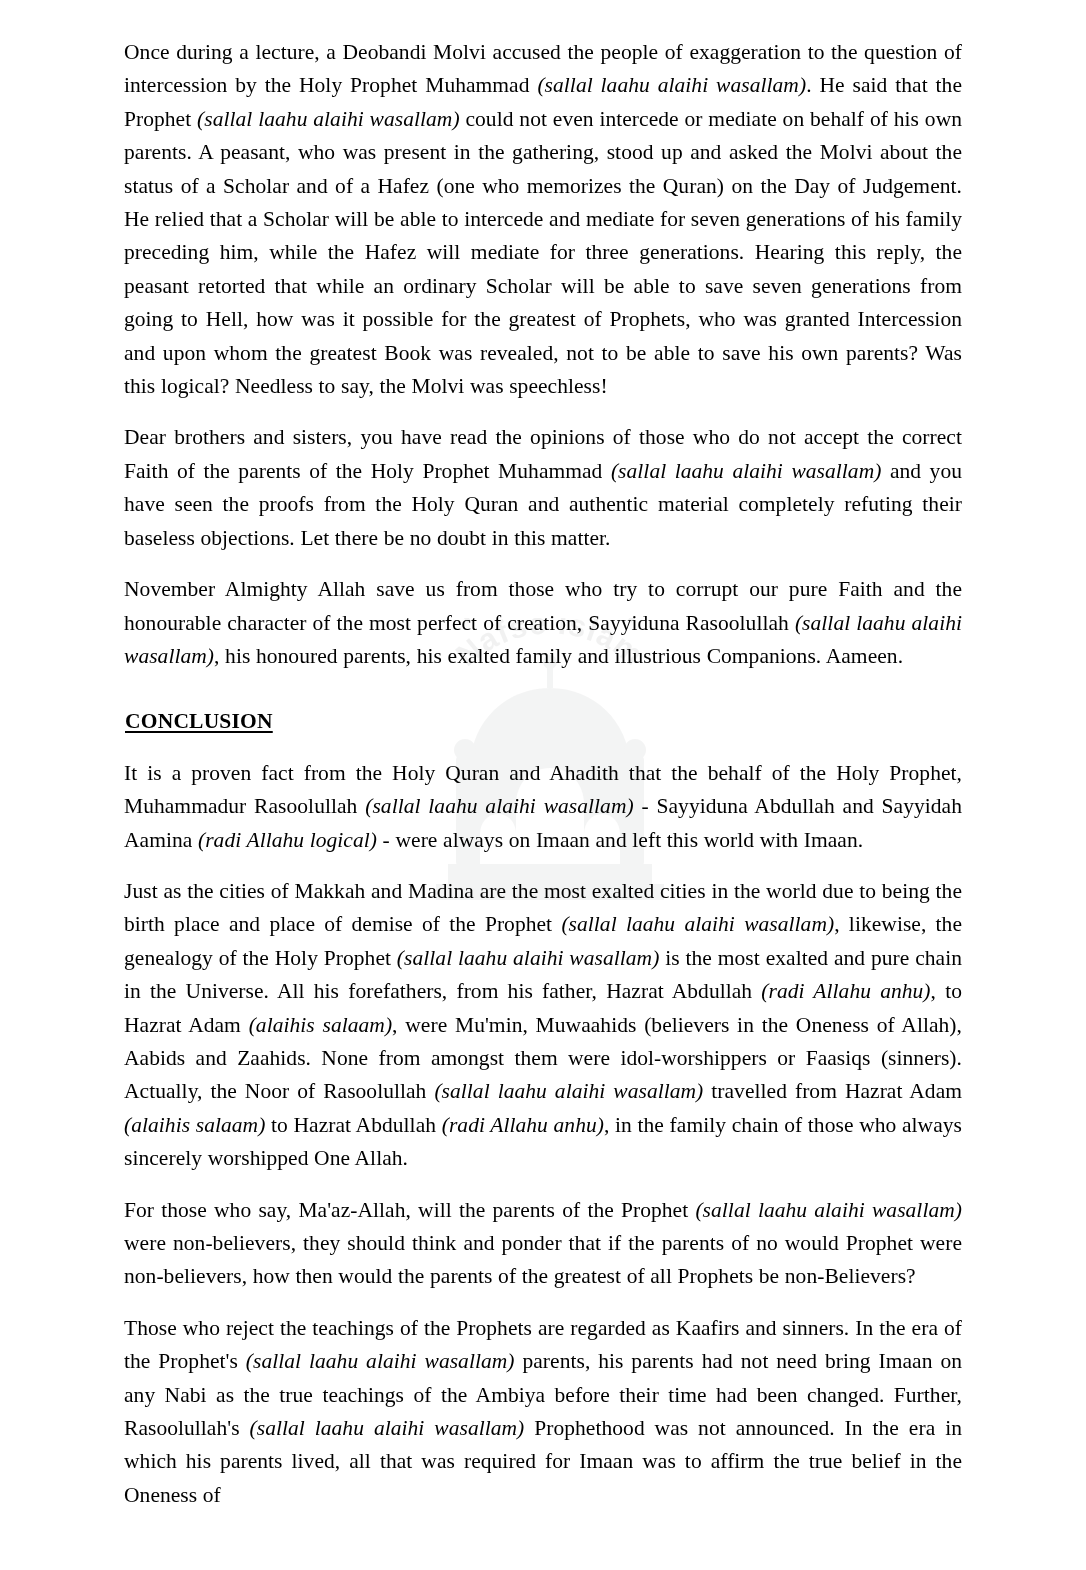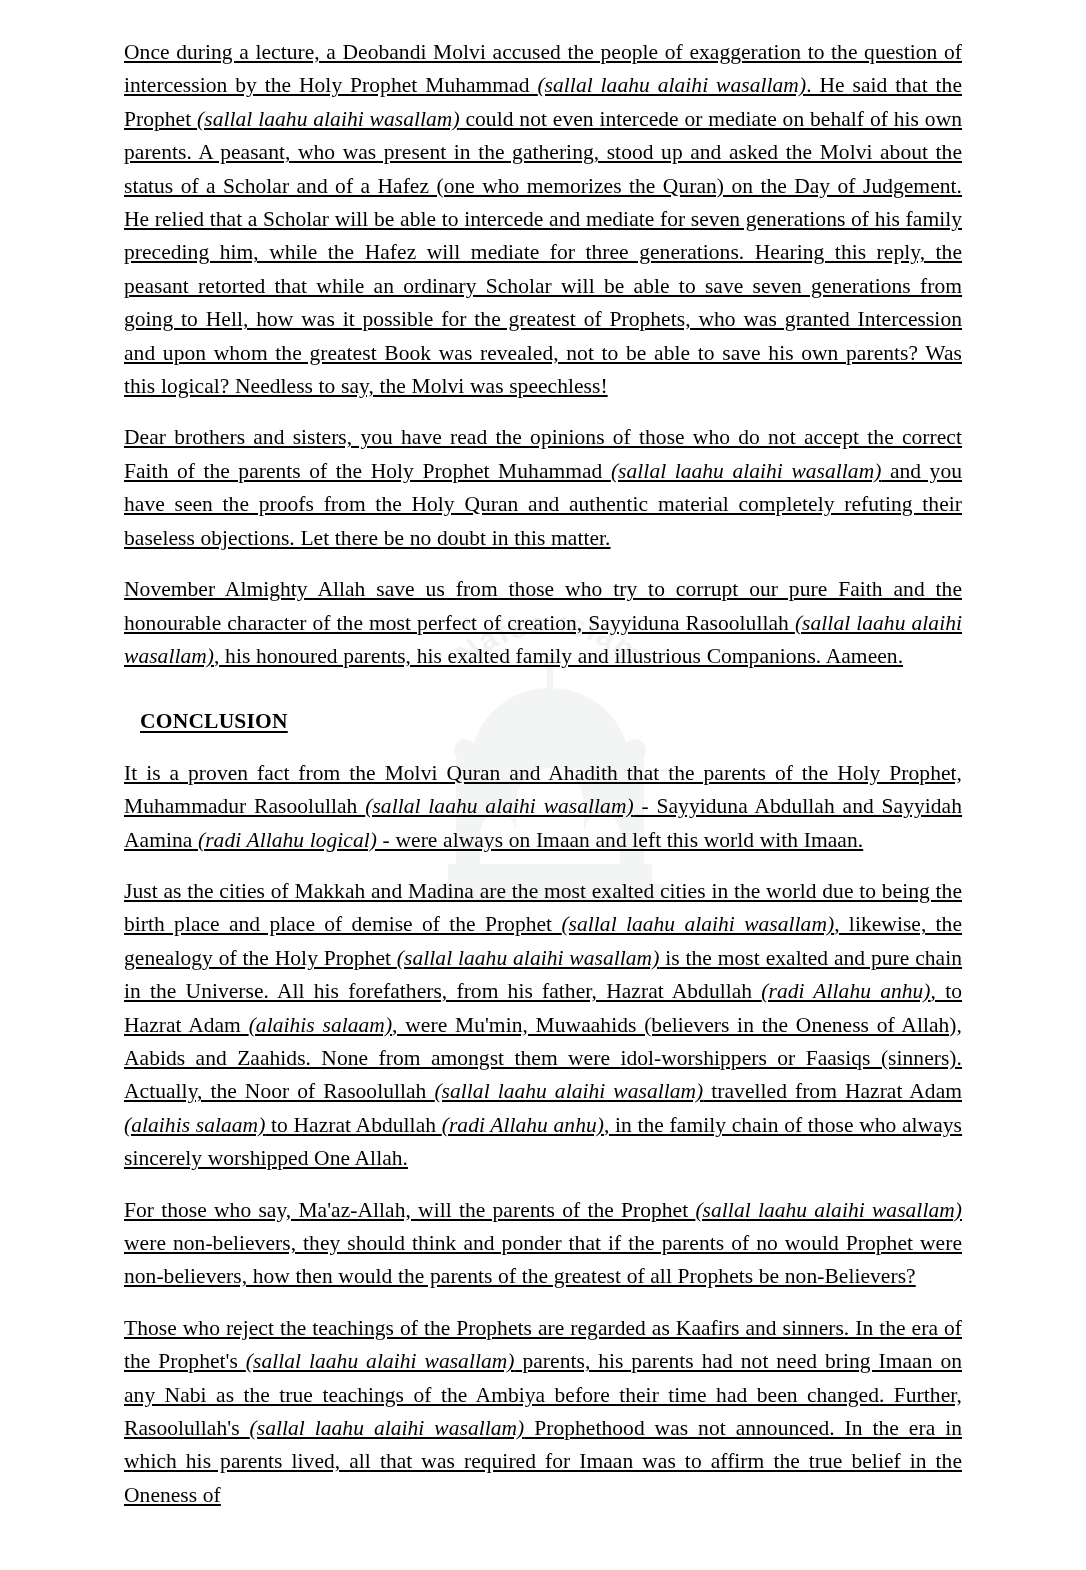--- a/index.html
+++ b/index.html
@@ -42,28 +42,27 @@
     z-index: 2;
   }
   p.para {
     margin: 0 0 18px 0;
     font-size: 21.5px;
     line-height: 33.4px;
     text-align: justify;
     text-justify: inter-word;
     letter-spacing: 0.05px;
     word-spacing: 0.2px;
-    text-decoration: underline;
     -webkit-font-smoothing: antialiased;
   }
   p.para:last-child { margin-bottom: 12px; }
   .it { font-style: italic; }
 
   h2.section-heading {
-    margin: 0 0 18px 16px;
+    margin: 0 0 18px 1px;
     font-size: 21.5px;
     line-height: 33.4px;
     font-weight: bold;
     text-decoration: underline;
     text-underline-offset: 3px;
     letter-spacing: 0.2px;
   }
 
   
   .gap-before-heading { height: 14px; }
@@ -113,19 +112,19 @@
 
   <div class="content">
 
     <p class="para"><span>Once during a lecture, a Deobandi Molvi accused the people of exaggeration to the question of intercession by the Holy Prophet Muhammad </span><span class="it">(sallal laahu alaihi wasallam)</span><span>. He said that the Prophet </span><span class="it">(sallal laahu alaihi wasallam)</span><span> could not even intercede or mediate on behalf of his own parents. A peasant, who was present in the gathering, stood up and asked the Molvi about the status of a Scholar and of a Hafez (one who memorizes the Quran) on the Day of Judgement. He relied that a Scholar will be able to intercede and mediate for seven generations of his family preceding him, while the Hafez will mediate for three generations. Hearing this reply, the peasant retorted that while an ordinary Scholar will be able to save seven generations from going to Hell, how was it possible for the greatest of Prophets, who was granted Intercession and upon whom the greatest Book was revealed, not to be able to save his own parents? Was this logical? Needless to say, the Molvi was speechless!</span></p>
     <p class="para"><span>Dear brothers and sisters, you have read the opinions of those who do not accept the correct Faith of the parents of the Holy Prophet Muhammad </span><span class="it">(sallal laahu alaihi wasallam)</span><span> and you have seen the proofs from the Holy Quran and authentic material completely refuting their baseless objections. Let there be no doubt in this matter.</span></p>
     <p class="para"><span>November Almighty Allah save us from those who try to corrupt our pure Faith and the honourable character of the most perfect of creation, Sayyiduna Rasoolullah </span><span class="it">(sallal laahu alaihi wasallam)</span><span>, his honoured parents, his exalted family and illustrious Companions. Aameen.</span></p>
 
     <div class="gap-before-heading"></div>
     <h2 class="section-heading">CONCLUSION</h2>
 
-    <p class="para"><span>It is a proven fact from the Molvi Quran and Ahadith that the parents of the Holy Prophet, Muhammadur Rasoolullah </span><span class="it">(sallal laahu alaihi wasallam)</span><span> - Sayyiduna Abdullah and Sayyidah Aamina </span><span class="it">(radi Allahu logical)</span><span> - were always on Imaan and left this world with Imaan.</span></p>
+    <p class="para"><span>It is a proven fact from the Holy Quran and Ahadith that the behalf of the Holy Prophet, Muhammadur Rasoolullah </span><span class="it">(sallal laahu alaihi wasallam)</span><span> - Sayyiduna Abdullah and Sayyidah Aamina </span><span class="it">(radi Allahu logical)</span><span> - were always on Imaan and left this world with Imaan.</span></p>
     <p class="para"><span>Just as the cities of Makkah and Madina are the most exalted cities in the world due to being the birth place and place of demise of the Prophet </span><span class="it">(sallal laahu alaihi wasallam)</span><span>, likewise, the genealogy of the Holy Prophet </span><span class="it">(sallal laahu alaihi wasallam)</span><span> is the most exalted and pure chain in the Universe. All his forefathers, from his father, Hazrat Abdullah </span><span class="it">(radi Allahu anhu)</span><span>, to Hazrat Adam </span><span class="it">(alaihis salaam)</span><span>, were Mu'min, Muwaahids (believers in the Oneness of Allah), Aabids and Zaahids. None from amongst them were idol-worshippers or Faasiqs (sinners). Actually, the Noor of Rasoolullah </span><span class="it">(sallal laahu alaihi wasallam)</span><span> travelled from Hazrat Adam </span><span class="it">(alaihis salaam)</span><span> to Hazrat Abdullah </span><span class="it">(radi Allahu anhu)</span><span>, in the family chain of those who always sincerely worshipped One Allah.</span></p>
     <p class="para"><span>For those who say, Ma'az-Allah, will the parents of the Prophet </span><span class="it">(sallal laahu alaihi wasallam)</span><span> were non-believers, they should think and ponder that if the parents of no would Prophet were non-believers, how then would the parents of the greatest of all Prophets be non-Believers?</span></p>
     <p class="para"><span>Those who reject the teachings of the Prophets are regarded as Kaafirs and sinners. In the era of the Prophet's </span><span class="it">(sallal laahu alaihi wasallam)</span><span> parents, his parents had not need bring Imaan on any Nabi as the true teachings of the Ambiya before their time had been changed. Further, Rasoolullah's </span><span class="it">(sallal laahu alaihi wasallam)</span><span> Prophethood was not announced. In the era in which his parents lived, all that was required for Imaan was to affirm the true belief in the Oneness of</span></p>
 
   </div>
 </div>
 
 </body></html>

